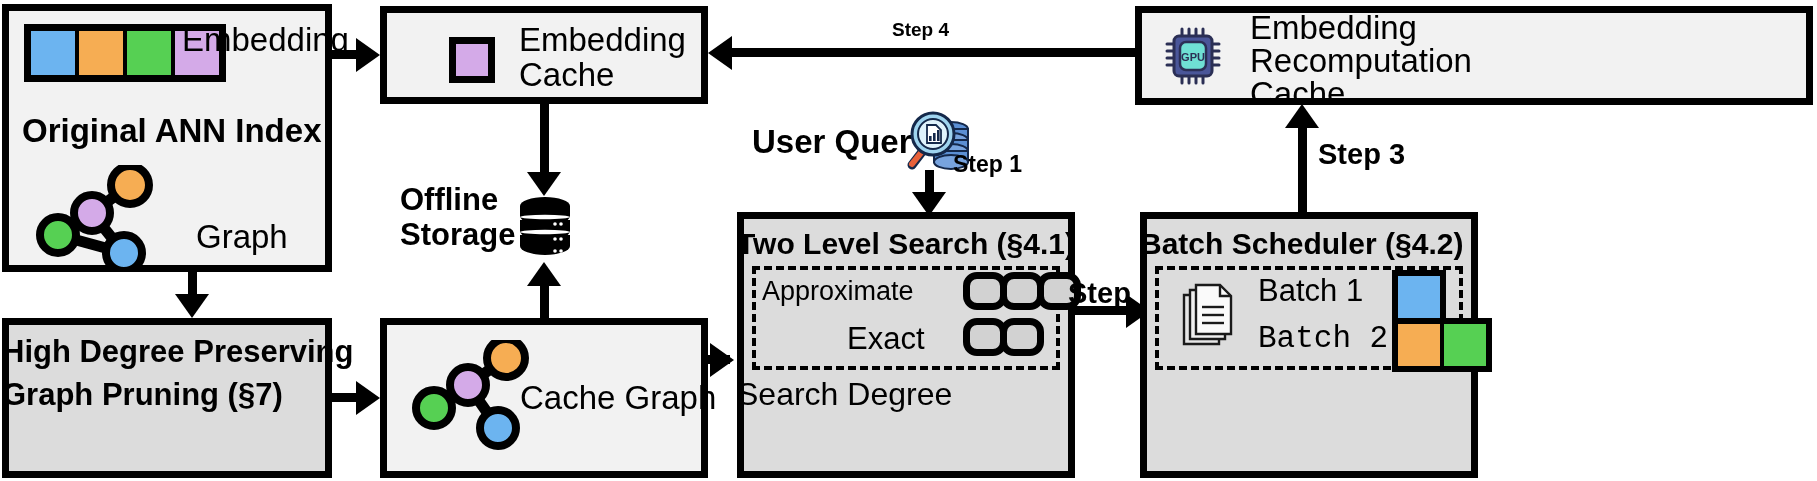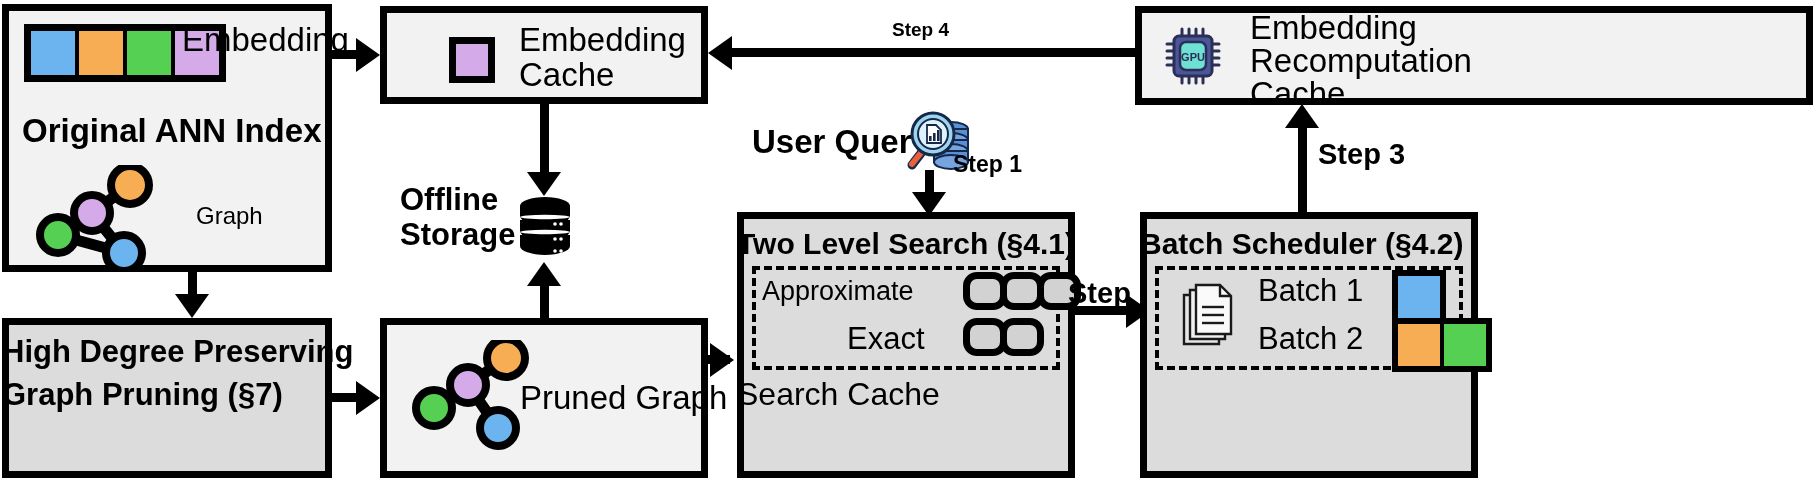--- a/index.html
+++ b/index.html
@@ -109,21 +109,21 @@
         <line x1="62" y1="48" x2="94" y2="88"></line>
         <line x1="28" y1="70" x2="94" y2="88"></line>
       </g>
       <circle cx="100" cy="20" r="19" fill="#f6ad53" stroke="#000" stroke-width="8"></circle>
       <circle cx="62" cy="48" r="18" fill="#d4aae8" stroke="#000" stroke-width="8"></circle>
       <circle cx="28" cy="70" r="18" fill="#56d053" stroke="#000" stroke-width="8"></circle>
       <circle cx="94" cy="88" r="18" fill="#6cb4f0" stroke="#000" stroke-width="8"></circle>
     </svg>
   </div>
 
-  <div class="lbl" style="left:196px;top:203px;font-size:24px;">Graph</div>
+  <div class="lbl" style="left:196px;top:219px;font-size:33px;">Graph</div>
 
   <div class="box gray" style="left:2px;top:318px;width:330px;height:160px;"></div>
   <div class="lbl bold ctr" style="left:2px;top:335px;width:306px;font-size:31px;">High Degree Preserving</div>
   <div class="lbl bold ctr" style="left:2px;top:378px;width:330px;font-size:31px;">Graph Pruning (§7)</div>
 
   <div class="ln" style="left:188px;top:272px;width:9px;height:25px;"></div>
   <div class="ah ah-down" style="left:175px;top:294px;"></div>
 
   <div class="box" style="left:380px;top:6px;width:328px;height:98px;"></div>
   <div class="swatch" style="left:449px;top:37px;width:46px;height:46px;background:#d4aae8;"></div>
@@ -177,21 +177,21 @@
         <line x1="24" y1="68" x2="58" y2="45"></line>
         <line x1="58" y1="45" x2="88" y2="88"></line>
       </g>
       <circle cx="96" cy="18" r="19" fill="#f6ad53" stroke="#000" stroke-width="8"></circle>
       <circle cx="58" cy="45" r="18" fill="#d4aae8" stroke="#000" stroke-width="8"></circle>
       <circle cx="24" cy="68" r="18" fill="#56d053" stroke="#000" stroke-width="8"></circle>
       <circle cx="88" cy="88" r="18" fill="#6cb4f0" stroke="#000" stroke-width="8"></circle>
     </svg>
   </div>
 
-  <div class="lbl" style="left:520px;top:380px;font-size:33px;">Pruned Graph</div>
+  <div class="lbl" style="left:520px;top:380px;font-size:33px;">Cache Graph</div>
 
   <div class="ln" style="left:332px;top:393px;width:28px;height:9px;"></div>
   <div class="ah ah-right" style="left:356px;top:381px;"></div>
 
   <div class="lbl bold" style="left:752px;top:124px;font-size:33px;">User Query</div>
 
   <div class="ico" style="left:903px;top:107px;width:68px;height:68px;">
     <svg width="68" height="68" viewBox="0 0 68 68">
       <g>
         <ellipse cx="48" cy="22" rx="17" ry="7" fill="#5b8fd4" stroke="#14284a" stroke-width="2"></ellipse>
@@ -226,21 +226,21 @@
 
   <div class="lbl" style="left:762px;top:276px;font-size:27px;">Approximate</div>
   <div class="slot" style="left:963px;top:272px;width:44px;height:38px;"></div>
   <div class="slot" style="left:1000px;top:272px;width:44px;height:38px;"></div>
   <div class="slot" style="left:1037px;top:272px;width:44px;height:38px;"></div>
 
   <div class="lbl" style="left:847px;top:322px;font-size:31px;">Exact</div>
   <div class="slot" style="left:963px;top:318px;width:44px;height:38px;"></div>
   <div class="slot" style="left:1000px;top:318px;width:44px;height:38px;"></div>
 
-  <div class="lbl ctr" style="left:737px;top:377px;width:338px;font-size:32px;">Search Cache</div>
+  <div class="lbl ctr" style="left:737px;top:377px;width:338px;font-size:32px;">Search Degree</div>
 
   <div class="ln" style="left:708px;top:355px;width:22px;height:9px;"></div>
   <div class="ah ah-right" style="left:710px;top:343px;"></div>
 
   <div class="ln" style="left:1075px;top:306px;width:58px;height:9px;"></div>
   <div class="ah ah-right" style="left:1126px;top:294px;"></div>
   <div class="lbl bold" style="left:1068px;top:277px;font-size:29px;">Step 2</div>
 
   <div class="box gray" style="left:1140px;top:212px;width:338px;height:266px;"></div>
   <div class="lbl ctr bold" style="left:1140px;top:227px;width:338px;font-size:30px;">Batch Scheduler (§4.2)</div>
@@ -259,21 +259,21 @@
         <line x1="24" y1="42" x2="46" y2="42"></line>
       </g>
     </svg>
   </div>
 
   <div class="lbl" style="left:1258px;top:274px;font-size:31px;">Batch 1</div>
   <div class="batch-row" style="left:1392px;top:270px;">
     <div class="batch-cell" style="background:#6cb4f0;"></div>
   </div>
 
-  <div class="lbl" style="left:1258px;top:322px;font-size:31px;">Batch 2</div>
+  <div class="lbl" style="left:1258px;top:322px;font-size:31px;font-family:Liberation Mono, monospace;">Batch 2</div>
   <div class="batch-row" style="left:1392px;top:318px;">
     <div class="batch-cell" style="background:#f6ad53;"></div>
     <div class="batch-cell" style="background:#56d053;"></div>
   </div>
 
 
   <div class="box" style="left:1135px;top:6px;width:678px;height:99px;"></div>
 
   <div class="ico" style="left:1163px;top:25px;width:64px;height:62px;">
     <svg width="64" height="62" viewBox="0 0 64 62">

